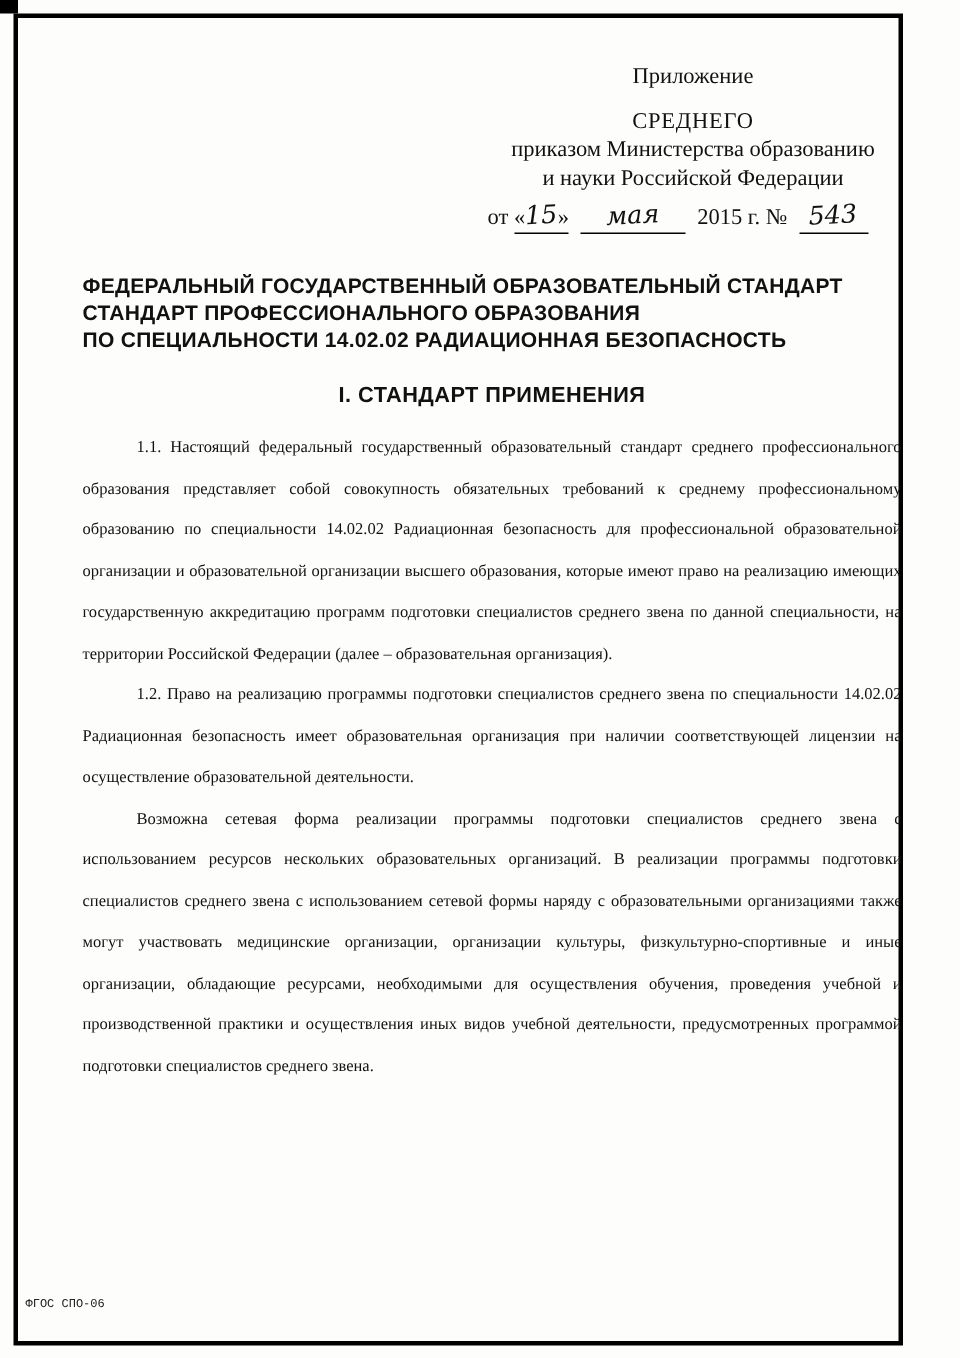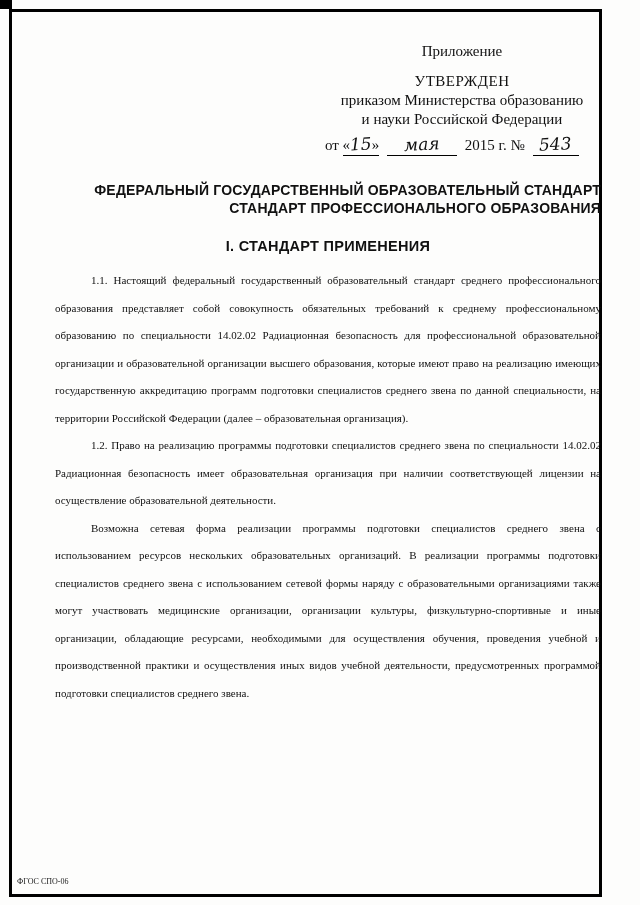--- a/index.html
+++ b/index.html
@@ -63,21 +63,21 @@
   .month-blank { min-width: 70px; margin: 0 4px; }
   .num-blank   { min-width: 46px; margin-left: 4px; }
 
   
   .doc-title {
     margin-top: 25px;
     font-family: "Liberation Sans", sans-serif;
     font-weight: bold;
     font-size: 14px;
     line-height: 18px;
-    text-align: right;
+    text-align: left;
     letter-spacing: 0.2px;
   }
 
   
   .section-heading {
     margin-top: 21px;
     font-family: "Liberation Sans", sans-serif;
     font-weight: bold;
     font-size: 14.5px;
     text-align: center;
@@ -91,53 +91,54 @@
     line-height: 27.5px;
     text-align: justify;
   }
   .body-text p {
     margin: 0;
     text-indent: 36px;
   }
 
   .footer-code {
     position: absolute;
-    left: 17px; bottom: 19px;
-    font-family: Liberation Serif, serif;
+    left: 17px; bottom: 31px;
+    font-family: Liberation Mono, monospace;
     font-size: 8px;
     color: #222;
   }
 </style>
 </head>
 <body>
 
 <div class="page">
 
   <div class="corner-blob"></div>
   <div class="frame"></div>
 
   <div class="content">
 
     <div class="approval">
       <div class="annex">Приложение</div>
-      <div class="approved-word">УТВЕРЖДЕН</div>
+      <div class="approved-word">СРЕДНЕГО</div>
       <div>приказом Министерства образованию</div>
       <div>и науки Российской Федерации</div>
       <div class="date-line">
         <span>от</span>
         <span class="blank day-blank"><span>«</span><span class="hand">15</span><span>»</span></span>
         <span class="blank month-blank"><span class="hand">мая</span></span>
         <span>2015 г. №</span>
         <span class="blank num-blank"><span class="hand">543</span></span>
       </div>
     </div>
 
     <div class="doc-title">
       <div>ФЕДЕРАЛЬНЫЙ ГОСУДАРСТВЕННЫЙ ОБРАЗОВАТЕЛЬНЫЙ СТАНДАРТ</div>
       <div>СТАНДАРТ ПРОФЕССИОНАЛЬНОГО ОБРАЗОВАНИЯ</div>
+      <div>ПО СПЕЦИАЛЬНОСТИ 14.02.02 РАДИАЦИОННАЯ БЕЗОПАСНОСТЬ</div>
     </div>
 
     <div class="section-heading">I.  СТАНДАРТ ПРИМЕНЕНИЯ</div>
 
     <div class="body-text">
       <p>1.1. Настоящий федеральный государственный образовательный стандарт среднего профессионального образования представляет собой совокупность обязательных требований к среднему профессиональному образованию по специальности 14.02.02 Радиационная безопасность для профессиональной образовательной организации и образовательной организации высшего образования, которые имеют право на реализацию имеющих государственную аккредитацию программ подготовки специалистов среднего звена по данной специальности, на территории Российской Федерации (далее – образовательная организация).</p>
       <p>1.2. Право на реализацию программы подготовки специалистов среднего звена по специальности 14.02.02 Радиационная безопасность имеет образовательная организация при наличии соответствующей лицензии на осуществление образовательной деятельности.</p>
       <p>Возможна сетевая форма реализации программы подготовки специалистов среднего звена с использованием ресурсов нескольких образовательных организаций. В реализации программы подготовки специалистов среднего звена с использованием сетевой формы наряду с образовательными организациями также могут участвовать медицинские организации, организации культуры, физкультурно-спортивные и иные организации, обладающие ресурсами, необходимыми для осуществления обучения, проведения учебной и производственной практики и осуществления иных видов учебной деятельности, предусмотренных программой подготовки специалистов среднего звена.</p>
     </div>
 

